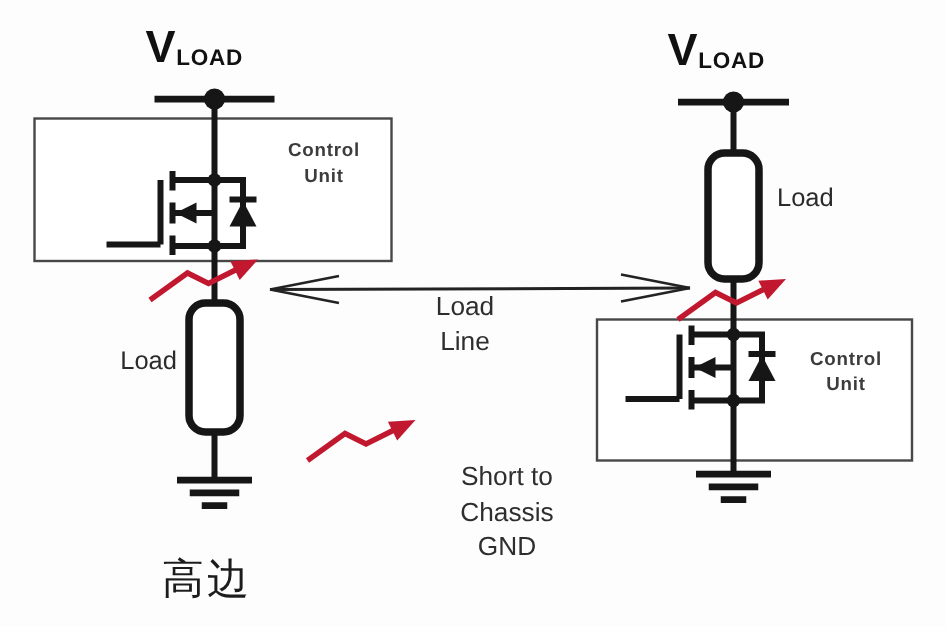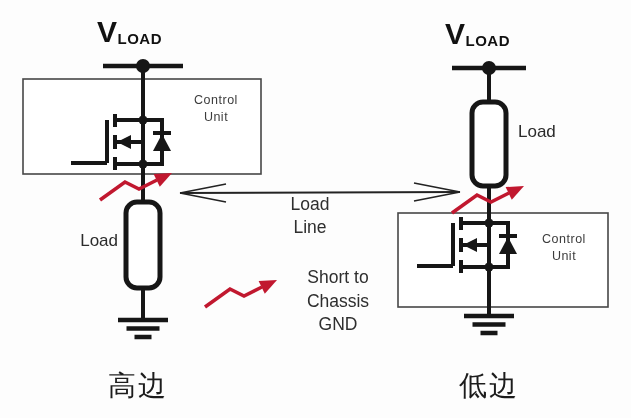--- a/index.html
+++ b/index.html
@@ -5,26 +5,26 @@
   html,body{margin:0;padding:0;background:#fff;}
   .stage{
     position:relative;width:631px;height:418px;background:#fdfdfd;overflow:hidden;
     font-family:"Liberation Sans","DejaVu Sans",sans-serif;
   }
   .stage svg{position:absolute;left:0;top:0;}
   .txt{position:absolute;color:#2e2e2e;}
   .vload{display:flex;align-items:flex-start;color:#111;}
   .vbase{font-size:30px;font-weight:700;line-height:30px;letter-spacing:.5px;}
   .vsub{font-size:15px;font-weight:700;margin-top:13px;letter-spacing:.5px;}
-  .cu{width:64px;font-size:12.5px;line-height:17px;text-align:center;color:#3c3c3c;letter-spacing:.5px;}
+  .cu{width:64px;font-size:12.5px;line-height:17px;text-align:center;color:#3c3c3c;letter-spacing:.5px;font-weight:bold;}
   .loadlbl{font-size:17px;color:#2b2b2b;width:42px;}
   .loadlbl.right{text-align:left;width:48px;}
   .loadlbl.left{text-align:right;}
   .loadline{width:76px;text-align:center;font-size:17.5px;line-height:23px;color:#2e2e2e;}
-  .shortnote{width:84px;text-align:center;font-size:17.5px;line-height:23.5px;color:#2e2e2e;}
+  .shortnote{width:84px;text-align:center;font-size:17.5px;line-height:23.5px;color:#2e2e2e;margin-top:40px;}
   .caption{font-size:28px;color:#1c1c1c;width:64px;text-align:center;letter-spacing:2px;}
 </style>
 </head>
 <body>
 
 <div class="stage">
 
   <svg width="631" height="418" viewBox="0 0 631 418">
     <defs>
 
@@ -98,14 +98,13 @@
   <div class="txt loadlbl left" style="left:76px;top:231px;">Load</div>
 
   <div class="txt loadlbl right" style="left:518px;top:122px;">Load</div>
 
   <div class="txt loadline" style="left:272px;top:193px;">Load Line</div>
 
   <div class="txt shortnote" style="left:296px;top:266px;">Short to Chassis GND</div>
 
   <div class="txt caption" style="left:106px;top:367px;">高边</div>
 
-  <div class="txt caption" style="left:457px;top:367px;">低边</div>
 </div>
 
 </body></html>

